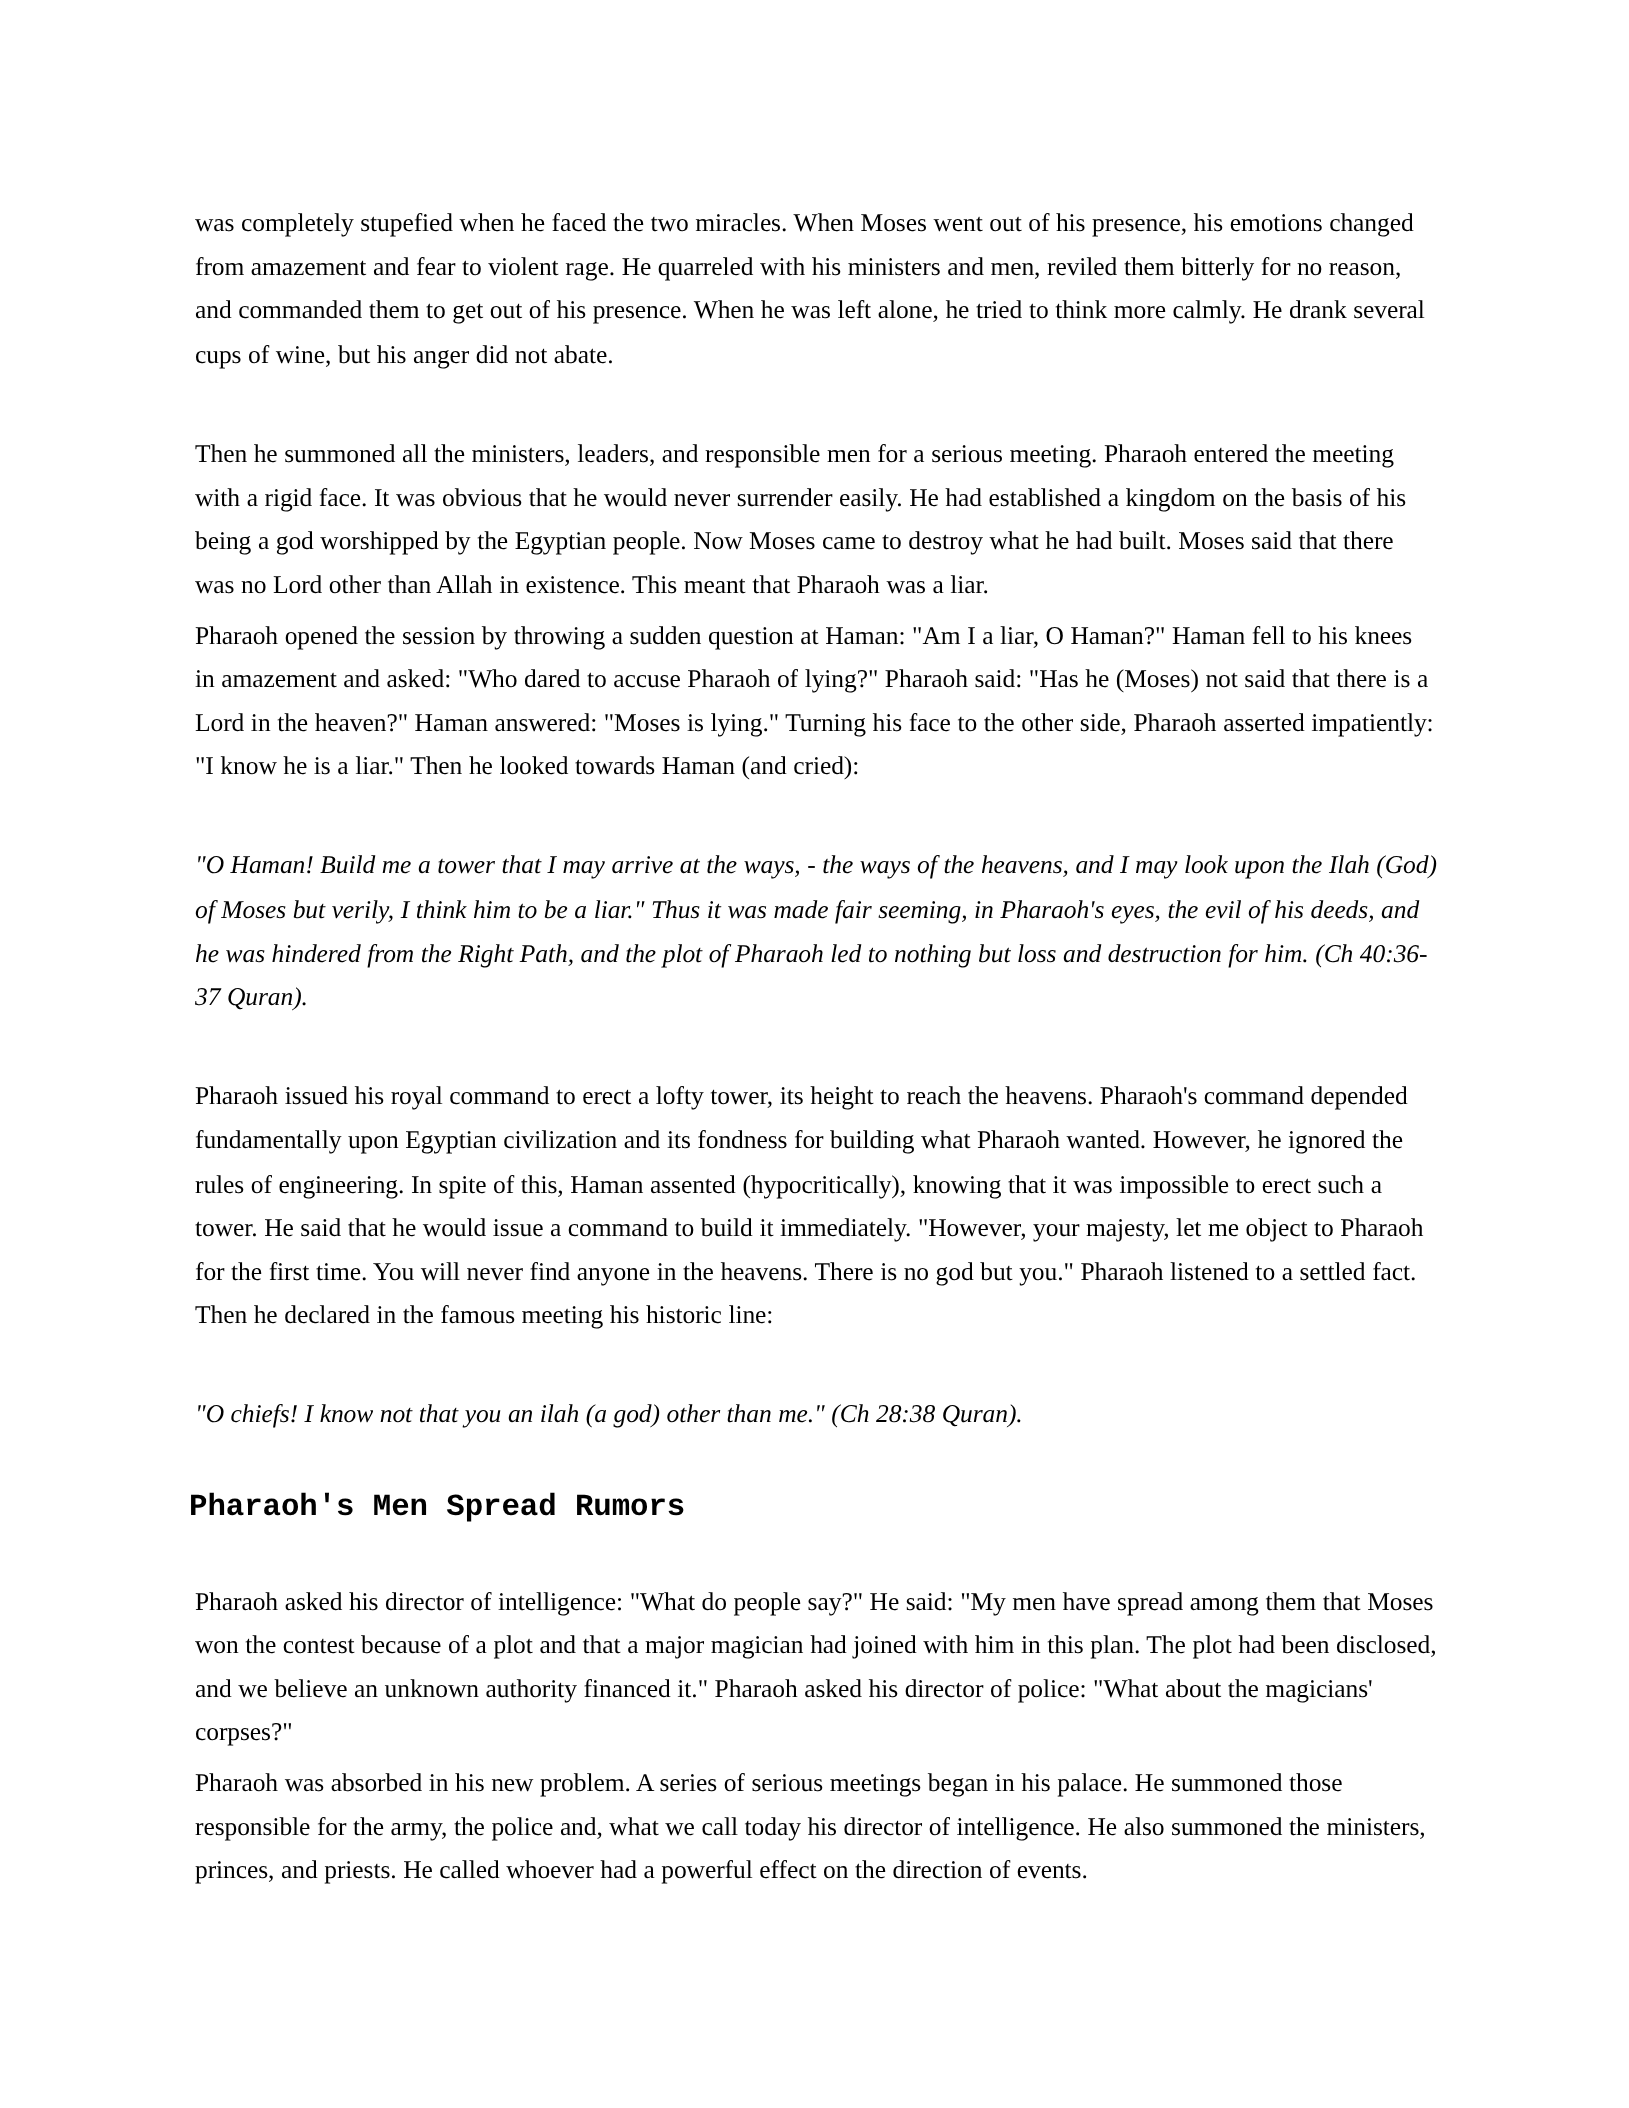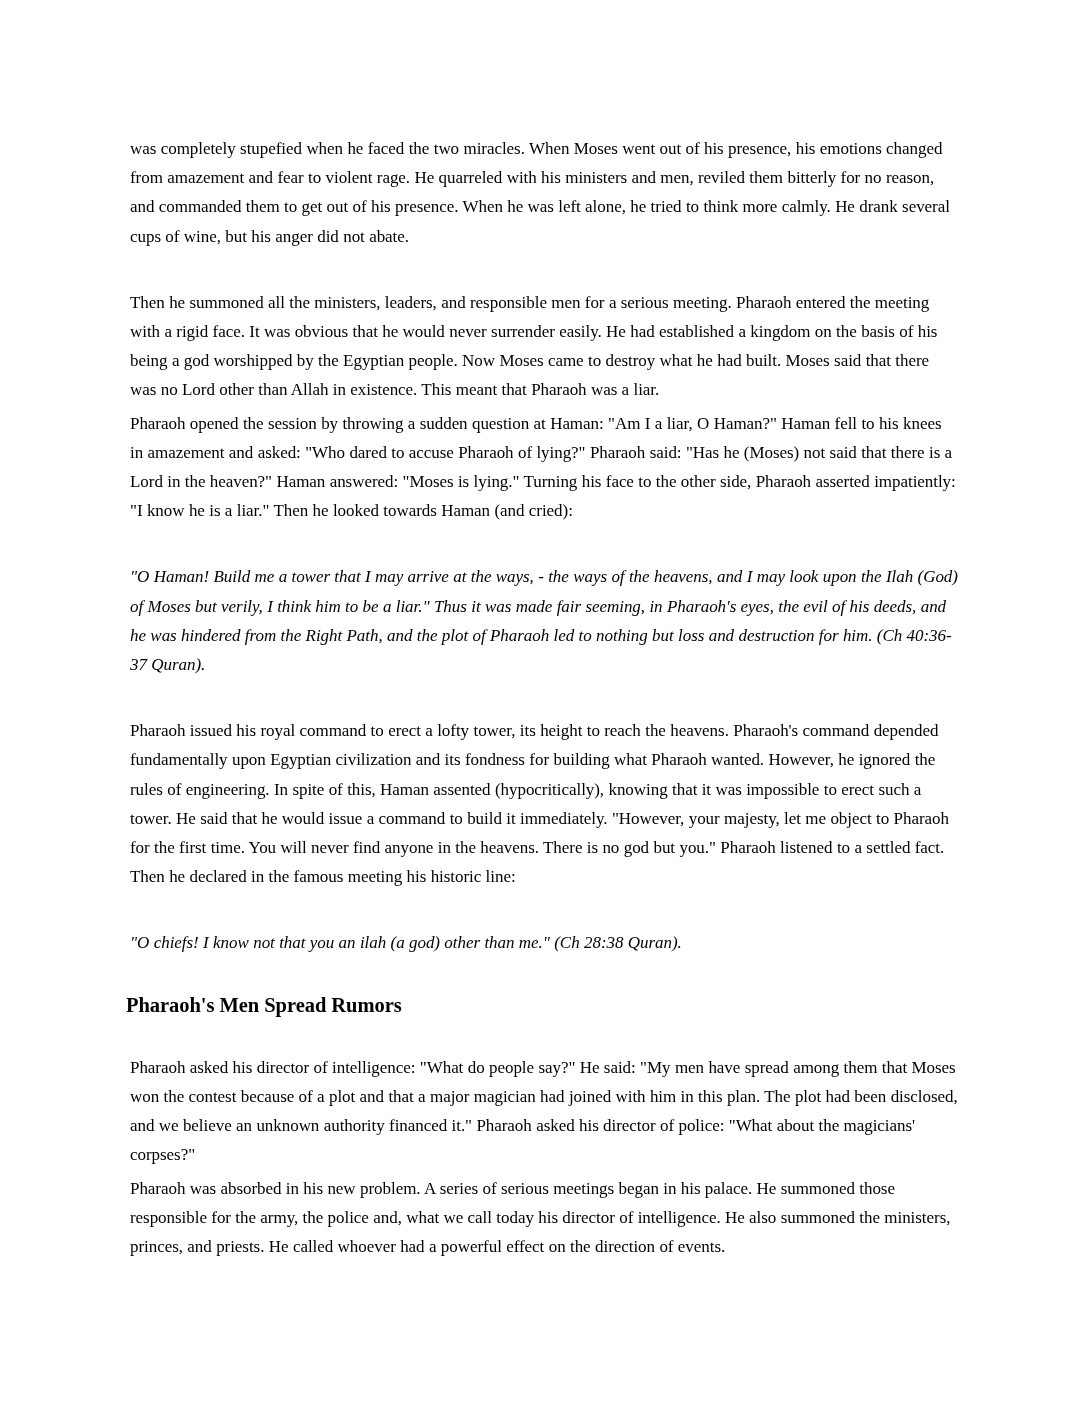--- a/index.html
+++ b/index.html
@@ -41,20 +41,21 @@
   }
   .quote {
     font-style: italic;
   }
   h2.section-heading {
     margin: 0;
     font-size: 20.5px;
     line-height: 29.2px;
     font-weight: bold;
     letter-spacing: -0.05px;
+    font-family: Liberation Mono, monospace;
   }
 </style>
 </head>
 <body>
 
 <div class="page">
   <div class="doc-body">
 
     <p class="para">was completely stupefied when he faced the two miracles. When Moses went out of his presence, his emotions changed from amazement and fear to violent rage. He quarreled with his ministers and men, reviled them bitterly for no reason, and commanded them to get out of his presence. When he was left alone, he tried to think more calmly. He drank several cups of wine, but his anger did not abate.</p>
 

